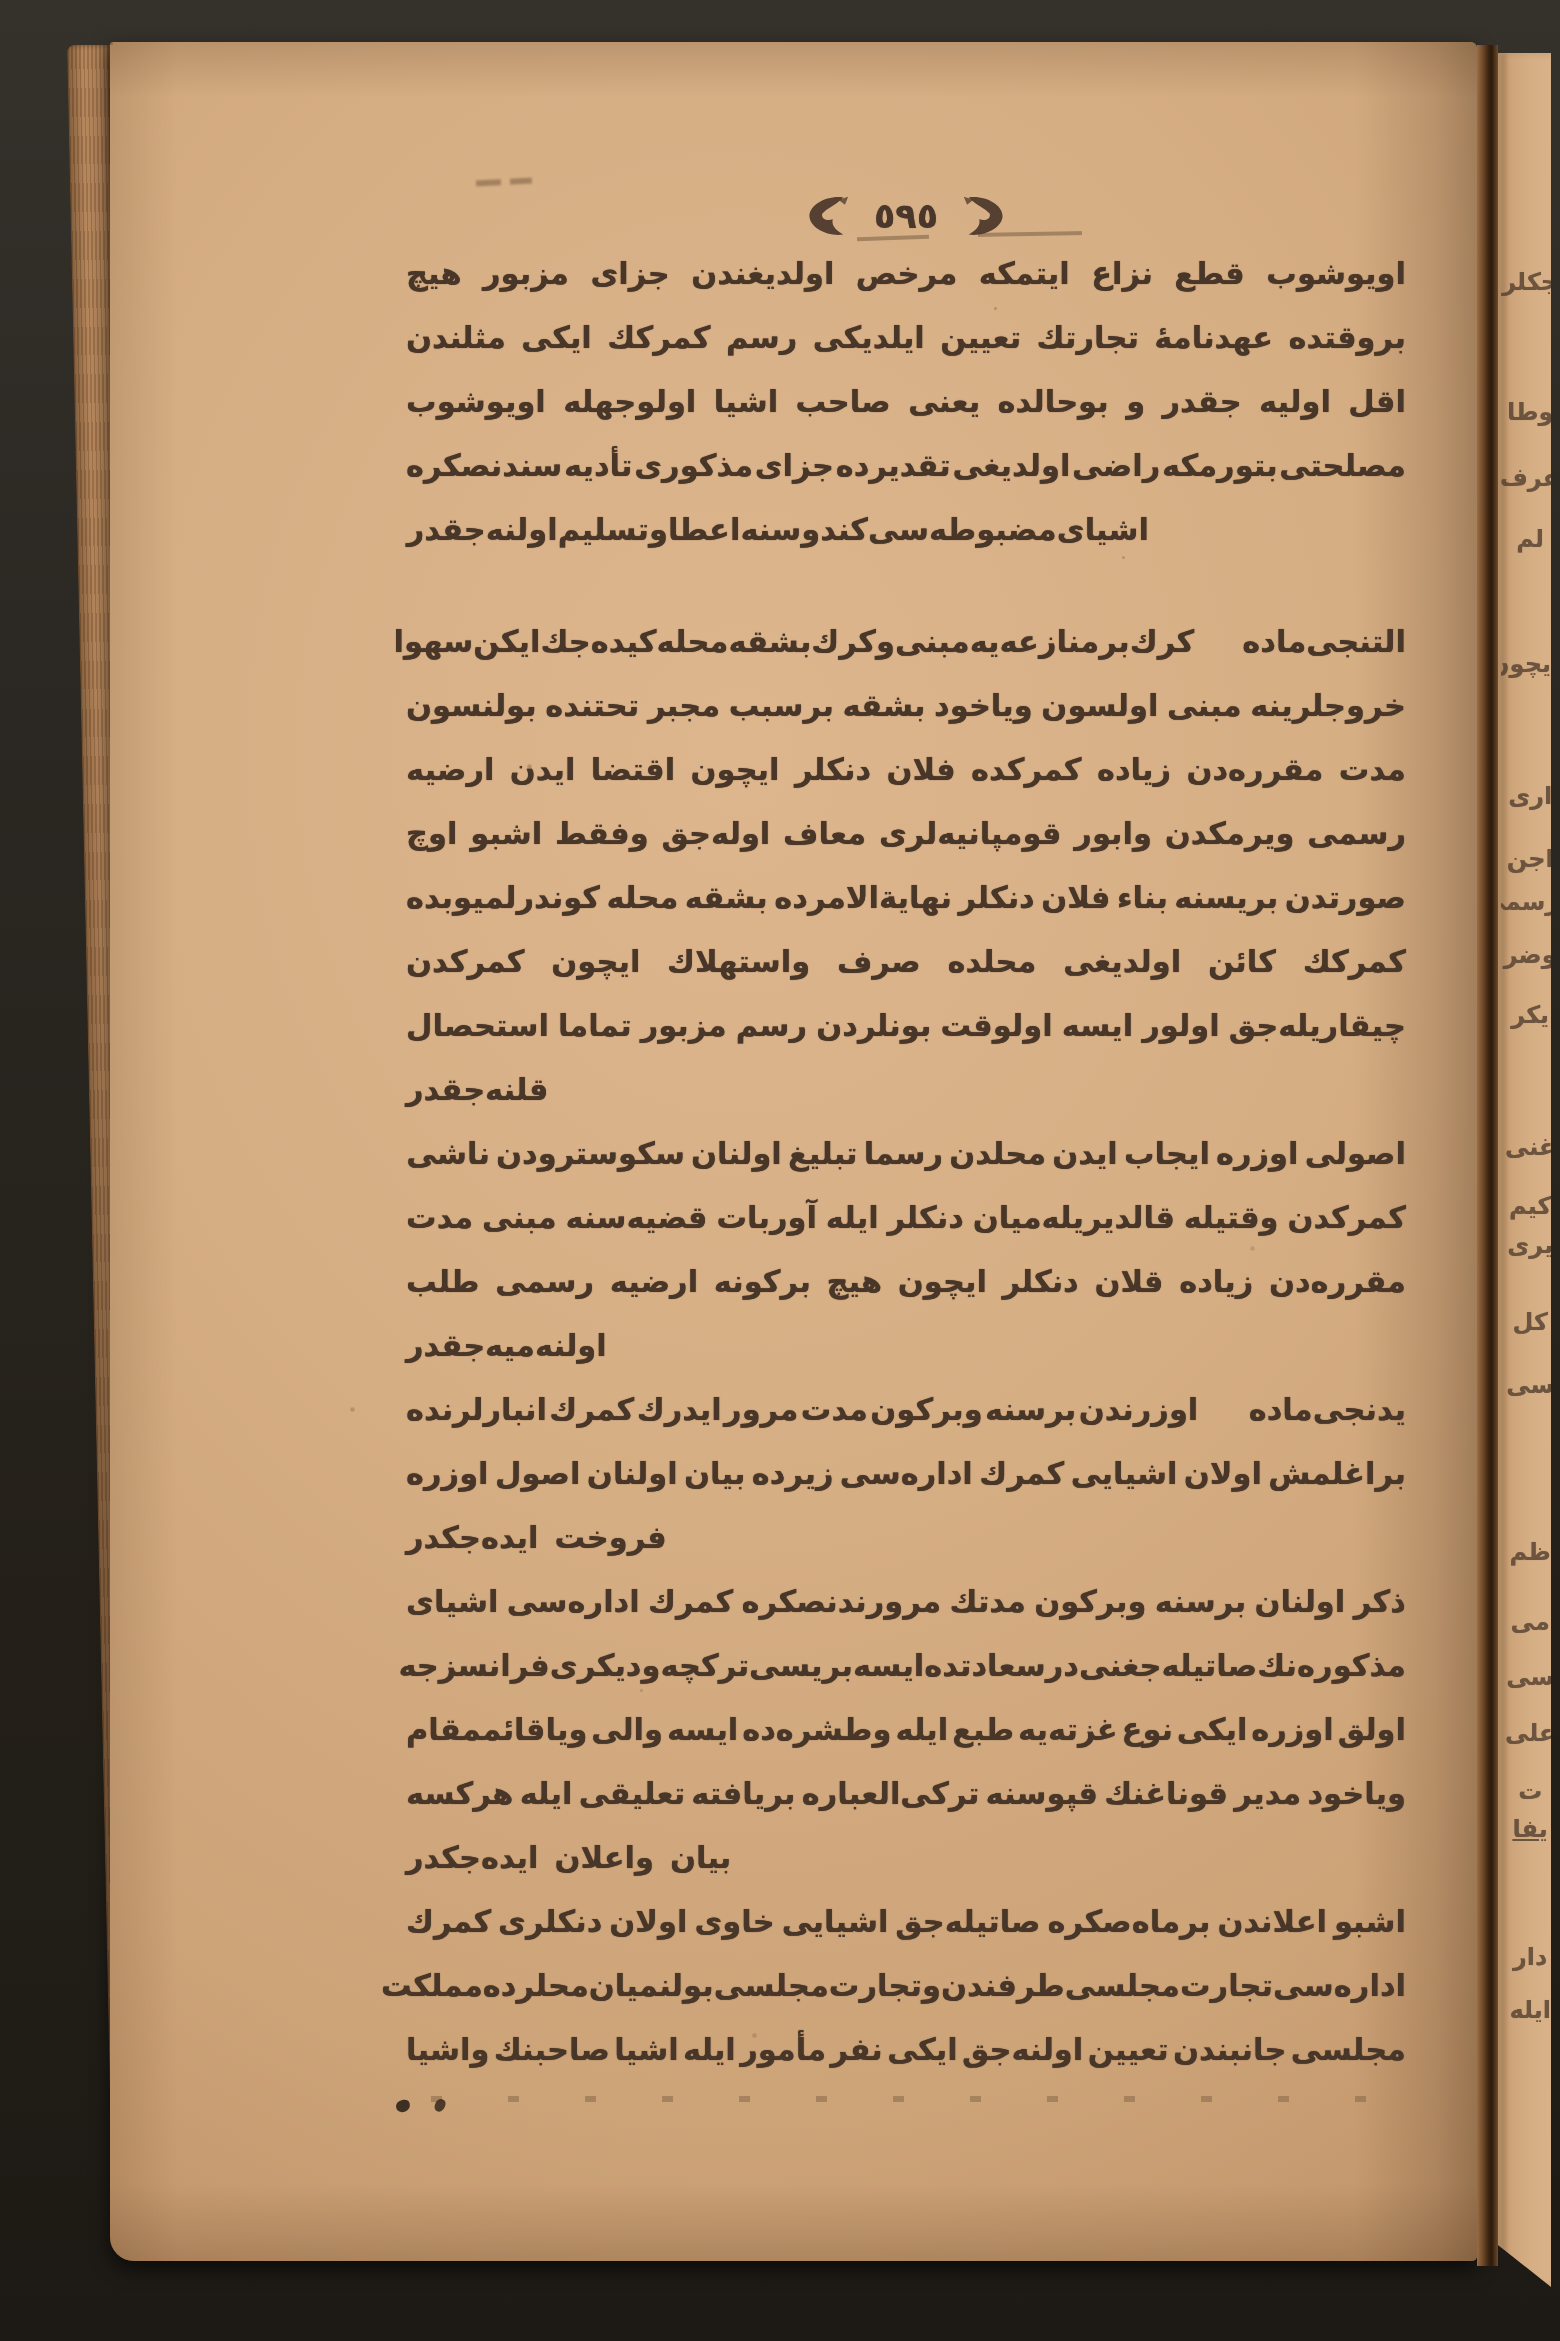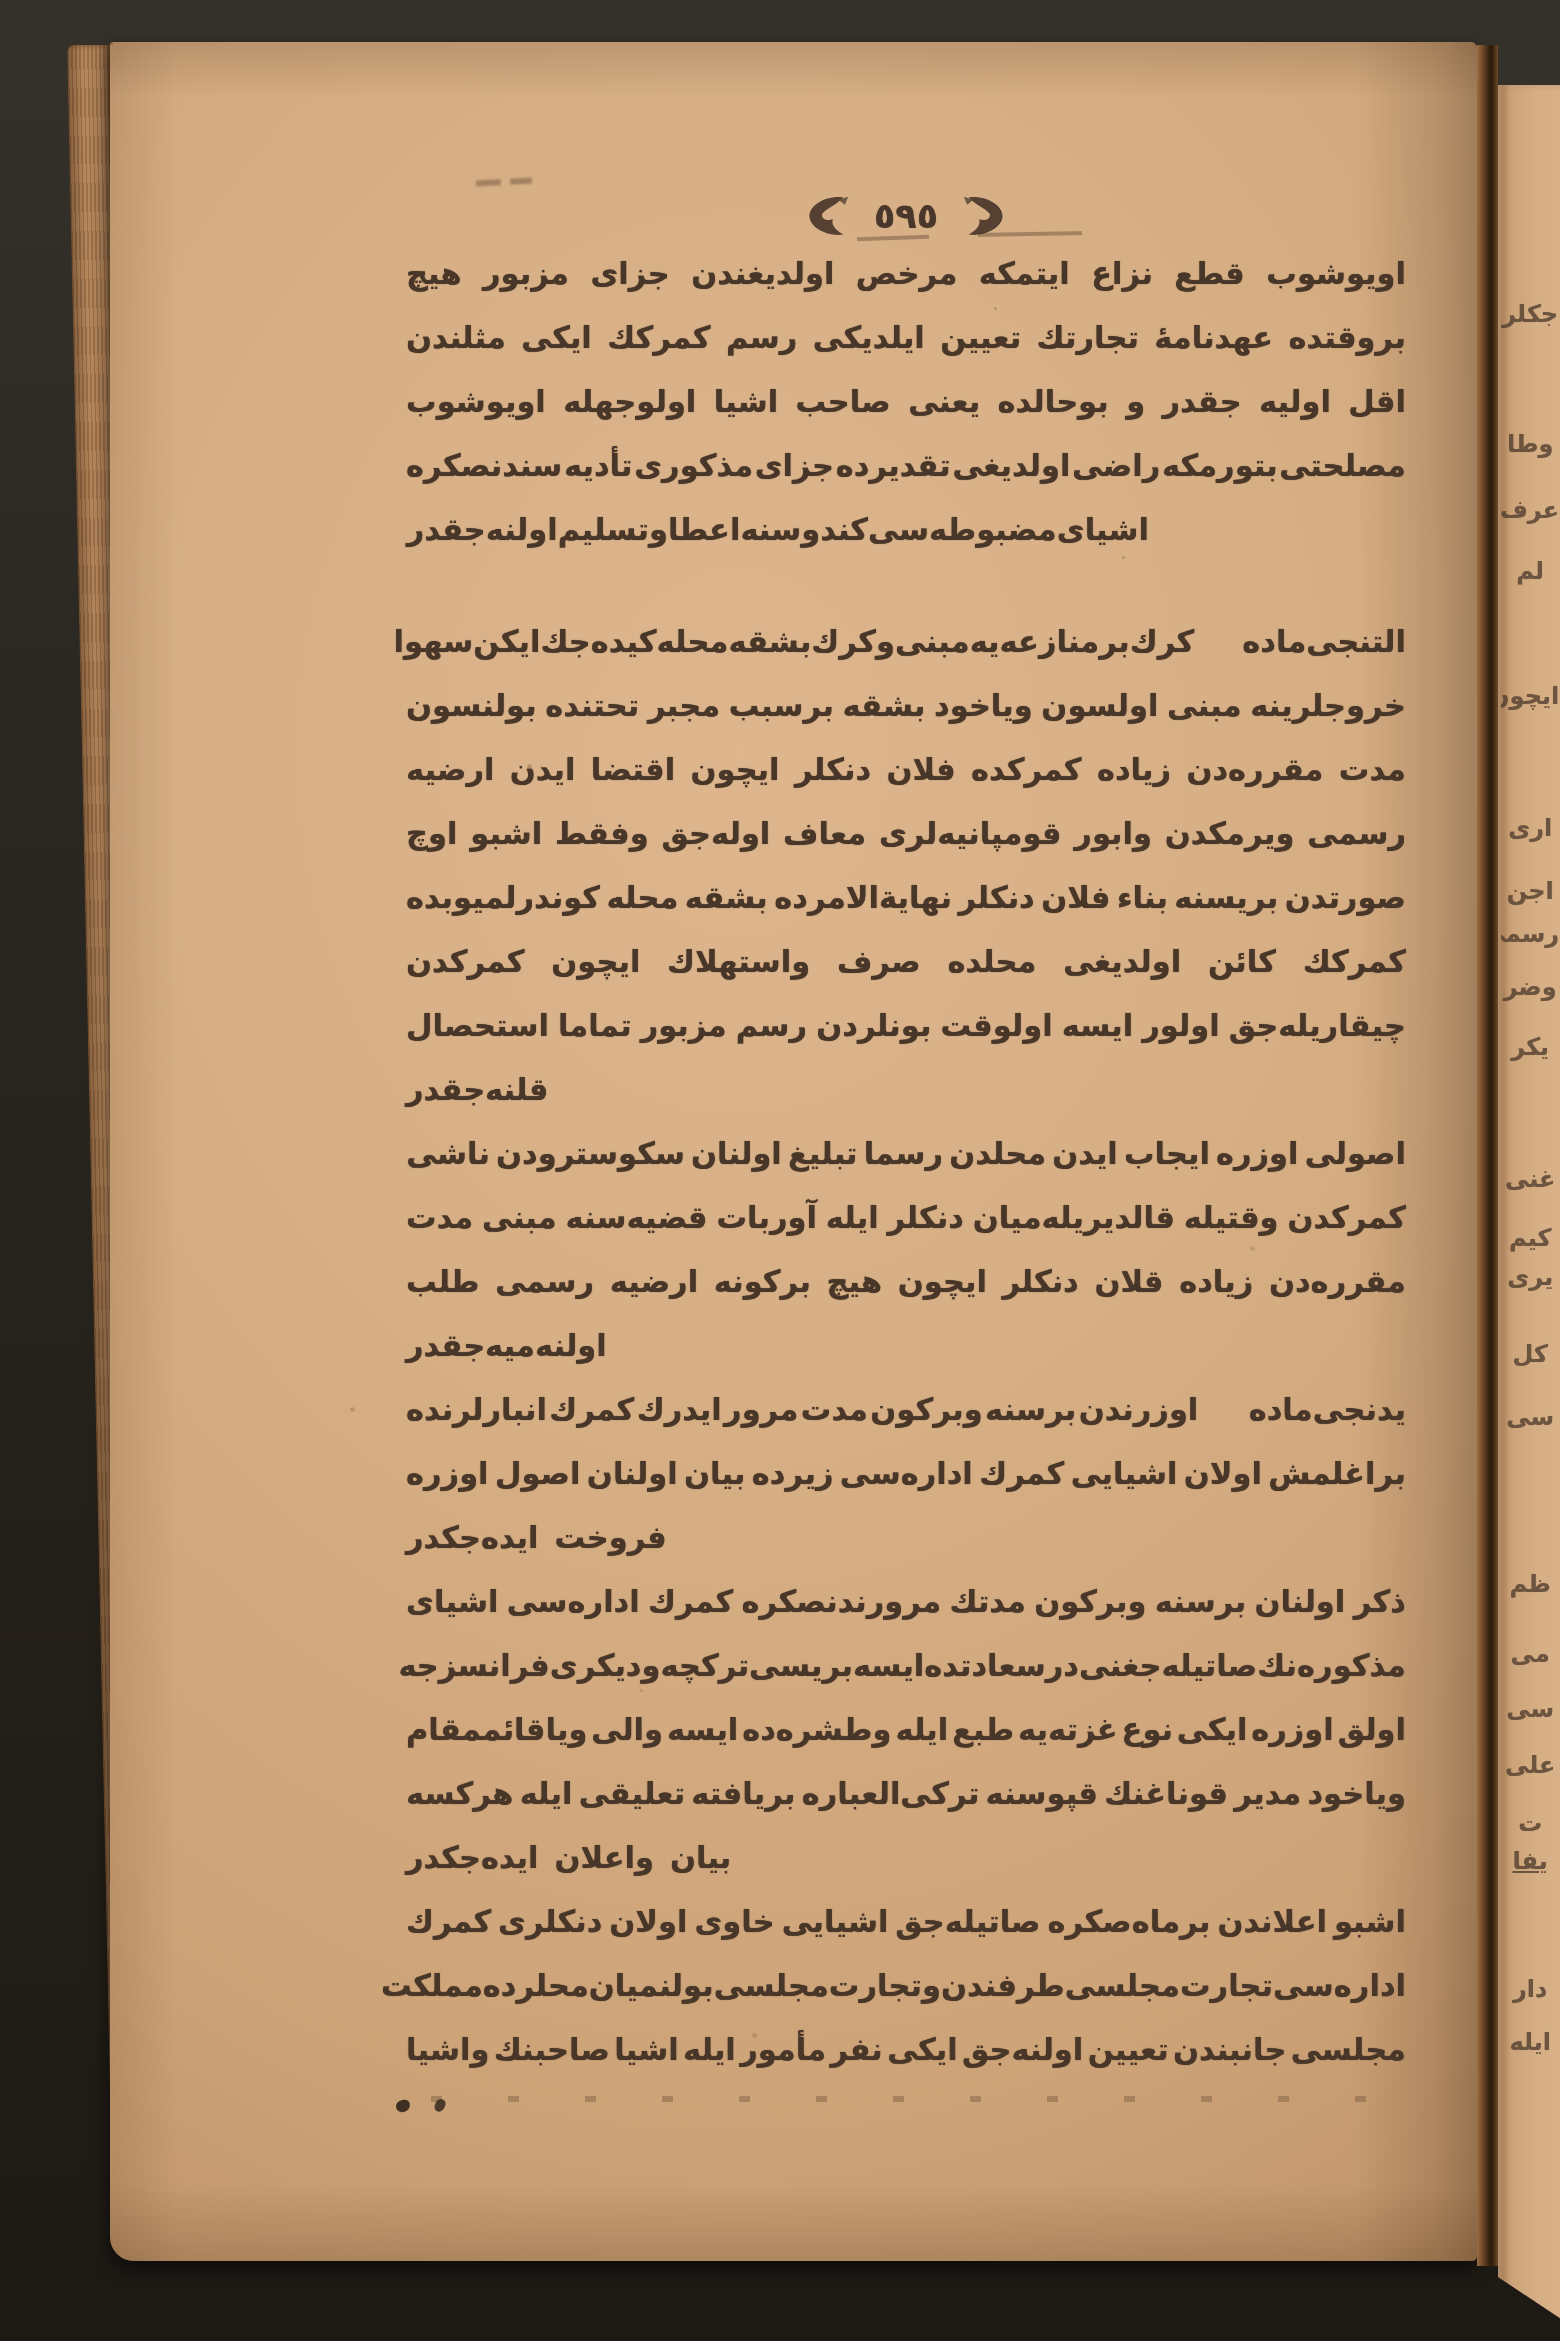--- a/index.html
+++ b/index.html
@@ -56,25 +56,24 @@
   }
   .line span{display:inline-block;}
   .line.short{justify-content:flex-end;gap:16px;}
   .line.tail-center{margin:0 257px 0 153px;}
   .line .madde{margin-left:48px;}
   .gutter{
     position:absolute;left:1477px;top:45px;width:21px;height:2221px;
     background:linear-gradient(90deg,#9a6d42 0%,#6b4626 30%,#3a2513 55%,#2c1b0c 70%,#6e4a29 100%);
   }
   .facing{
-    position:absolute;left:1498px;top:53px;width:63px;height:2234px;
+    position:absolute;left:1498px;top:53px;width:53px;height:2234px;
     background:linear-gradient(90deg,#b98c60 0%,#cda47a 22%,#d6ae84 60%,#d9b289 100%);
     clip-path:polygon(0 0,100% 0,100% 100%,0 calc(100% - 42px));
     box-shadow:inset 3.2px 0 4px rgba(255,235,205,.25), inset 6.4px 0 6.4px rgba(60,35,15,.25);
-    margin-top:32px;
   }
   .frag{
     position:absolute;left:3.2px;width:58px;height:40px;overflow:hidden;
     direction:rtl;text-align:center;
     font-size:24px;font-weight:bold;color:#4f3c2d;opacity:.78;
     text-shadow:0 0 0.8px rgba(70,48,30,.6);
   }
   
   .bleedrow{
     position:absolute;left:321px;top:2054px;width:964px;height:5.6px;opacity:.45;

